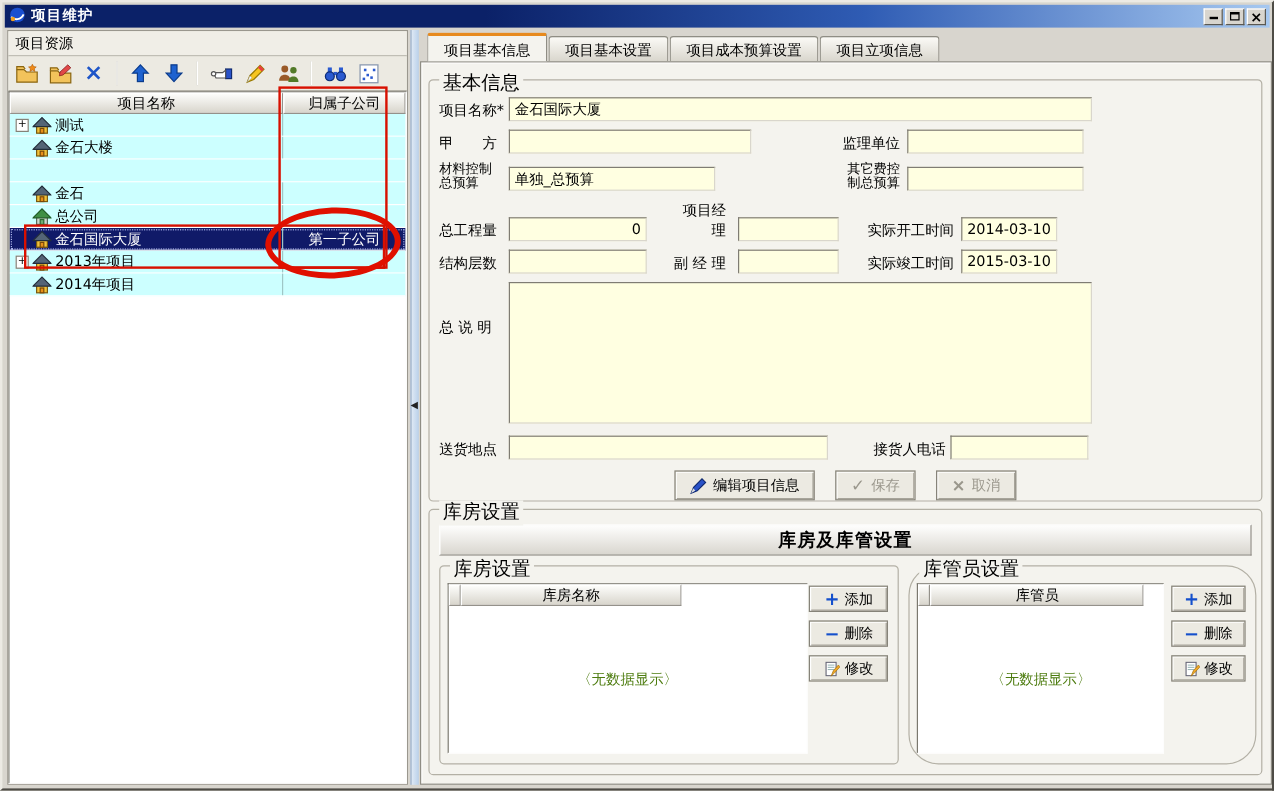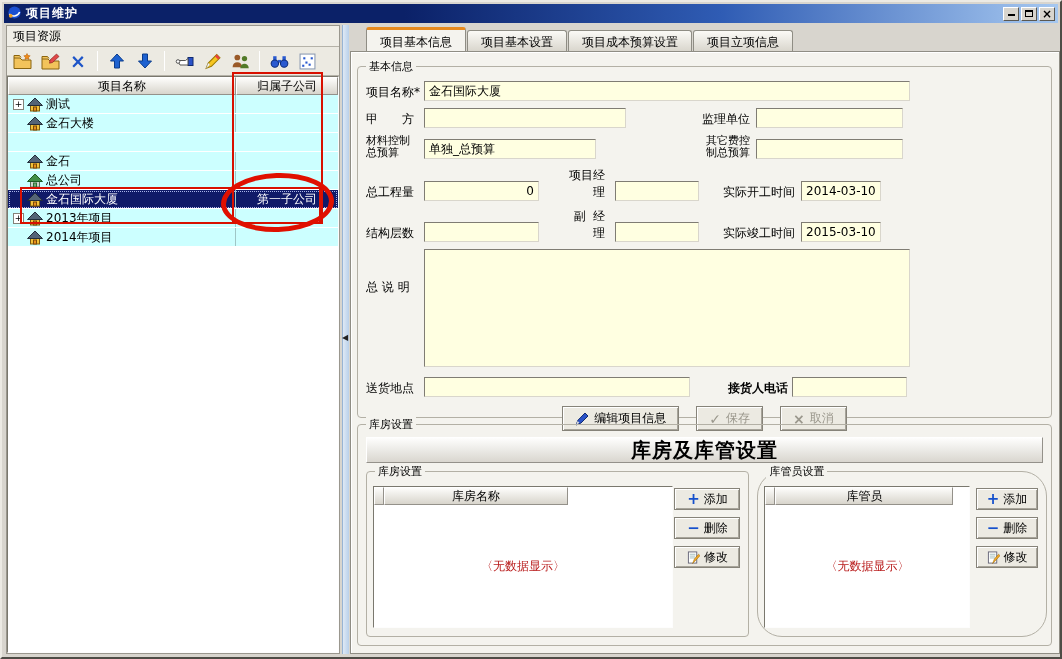--- a/index.html
+++ b/index.html
@@ -56,31 +56,31 @@
   .anno-rect { border:2px solid #d81000; }
   .anno-ellipse { border:5px solid #e01000; border-radius:50%; transform:rotate(-2deg); }
 
   
   .splitter { position:absolute; left:340px; top:23px; width:7px; height:629px;
               background:linear-gradient(90deg,#dfe9f5,#b9d0ea); border-left:1px solid #98b4d4; }
   .splitter .arr { position:absolute; top:308px; left:-1px; font-size:8px; color:#222; }
 
   
   .right-panel { position:absolute; left:348px; top:25px; width:710px; height:627px; }
-  .tabs { display:flex; height:24px; align-items:flex-end; gap:1px; padding-left:16px; }
+  .tabs { display:flex; height:24px; align-items:flex-end; gap:1px; padding-left:6px; }
   .tab { padding:3px 13px 4px; background:linear-gradient(#fbfaf6,#d9d6cd);
          border:1px solid #8f8d84; border-bottom:none; border-radius:3px 3px 0 0; height:21px; }
   .tab.active { background:#f4f3ee; border-top:3px solid #e78a1e; height:24px; padding-top:4px;
                 position:relative; z-index:2; font-weight:normal; }
   .tab-page { position:absolute; left:0; top:24px; right:0; bottom:0; background:#f4f3ee;
               border:1px solid #8f8d84; box-shadow:inset 1px 1px 0 #fff; }
 
   
   .groupbox { position:absolute; border:1px solid #b3b0a5; border-radius:4px; }
-  .gb-title { position:absolute; top:-8px; left:8px; background:#f4f3ee; padding:0 3px; font-size:11px; }
+  .gb-title { position:absolute; top:-8px; left:8px; background:#f4f3ee; padding:0 3px; font-size:16px; }
   .gb-info { left:6px; top:14px; width:695px; height:352px; padding:14px 6px 4px 6px; }
   .gb-wh   { left:6px; top:372px; width:695px; height:222px; padding:12px 4px 4px 4px; }
 
   
   .frow { display:flex; align-items:flex-end; margin:0 0 7px 0; }
   .flab { width:60px; flex:0 0 60px; padding-left:2px; }
   .flab2 { white-space:pre-line; font-size:11px; line-height:1.1; }
   .rlab { text-align:right; }
   .inp { height:20px; background:#ffffe1; border:1px solid #7f7c73; border-right-color:#d9d6cc;
          border-bottom-color:#d9d6cc; padding:2px 4px; font-size:12px;
@@ -96,36 +96,36 @@
           display:flex; align-items:center; gap:5px; font-size:12px;
           font-family:"DejaVu Sans","Liberation Sans",sans-serif; }
   .pbtn.disabled { color:#9a978c; }
   .pbtn .gly { font-weight:bold; }
   .gly-grey { color:#9a978c; font-size:14px; }
 
   
   .banner { margin:0 4px; height:26px; background:linear-gradient(#fefefd,#d9d6cf);
             border:1px solid; border-color:#fff #94918a #94918a #fff;
             display:flex; align-items:center; justify-content:center;
-            font-weight:bold; font-size:20px; letter-spacing:1px; }
+            font-weight:bold; font-size:15px; letter-spacing:1px; }
   .sub-row { display:flex; gap:8px; margin:8px 0 0 4px; }
   .subgroup { position:relative; border:1px solid #b3b0a5; border-radius:4px; height:166px;
               padding:14px 6px 6px 6px; }
   .subgroup .gb-title { background:#f4f3ee; }
   .sg-left { width:384px; } .sg-right { width:290px;border-radius:25px; }
   .dtable { background:#fff; border:1px solid; border-color:#7a786e #fdfdfd #fdfdfd #7a786e;
             height:142px; display:flex; flex-direction:column; }
   .dt-left { width:300px; } .dt-right { width:206px; }
   .dt-head { display:flex; height:18px; flex:0 0 18px; }
   .dt-sel { width:10px; background:linear-gradient(#fdfdfb,#d8d5cc); border:1px solid;
             border-color:#fff #94918a #94918a #fff; }
   .dt-col { background:linear-gradient(#fdfdfb,#d8d5cc); border:1px solid;
             border-color:#fff #94918a #94918a #fff; flex:1; text-align:center; line-height:16px; }
   .dt-gap-l { width:104px; background:#fff; } .dt-gap-r { width:16px; background:#fff; }
-  .dt-empty { flex:1; display:flex; align-items:center; justify-content:center; color:#b91c1c; }
+  .dt-empty { flex:1; display:flex; align-items:center; justify-content:center; color:#4d7c0f; }
   .sg-btns { position:absolute; top:16px; display:flex; flex-direction:column; gap:7px; }
   .sg-left .sg-btns { right:8px; width:66px; }
   .sg-right .sg-btns { right:8px; width:62px; }
   .sbtn { height:22px; background:#eceae2; border:1px solid #868379;
           box-shadow:inset 1px 1px 0 #fff, inset -1px -1px 0 #a7a49a;
           display:flex; align-items:center; justify-content:center; gap:4px; font-size:12px;
           font-family:"DejaVu Sans","Liberation Sans",sans-serif; }
   .pm { color:#1550cc; font-weight:bold; font-size:15px; line-height:12px; }
 </style>
 </head>
@@ -379,35 +379,35 @@
           <input class="inp w115 num" value="0" style="">
           <span class="flab rlab" style="width:48px; flex:0 0 48px; margin-left:18px;">项目经理</span>
           <input class="inp w84" style="margin-left: 10px;" value="">
           <span class="flab rlab" style="width:76px; flex:0 0 76px; margin-left:20px;">实际开工时间</span>
           <input class="inp w104" style="margin-left: 6px;" value="2014-03-10">
         </div>
 
         <div class="frow">
           <span class="flab">结构层数</span>
           <input class="inp w115" value="" style="">
-          <span class="flab rlab" style="width:48px; flex:0 0 48px; margin-left:18px;font-family:Liberation Mono, monospace;">副 经 理</span>
+          <span class="flab rlab" style="width:48px; flex:0 0 48px; margin-left:18px;">副 经 理</span>
           <input class="inp w84" style="margin-left: 10px;" value="">
           <span class="flab rlab" style="width:76px; flex:0 0 76px; margin-left:20px;">实际竣工时间</span>
           <input class="inp w104" style="margin-left: 6px;" value="2015-03-10">
         </div>
 
         <div class="frow" style="align-items:flex-start;">
           <span class="flab" style="margin-top:30px;">总 说 明</span>
           <textarea class="inp w486" style=""></textarea>
         </div>
 
         <div class="frow" style="margin-top:10px;">
           <span class="flab">送货地点</span>
           <input class="inp w266" value="" style="">
-          <span class="flab rlab" style="width:78px; flex:0 0 78px; margin-left:20px;font-weight:bold;">接货人电话</span>
+          <span class="flab rlab" style="width:78px; flex:0 0 78px; margin-left:20px;">接货人电话</span>
           <input class="inp w115" style="margin-left: 4px;" value="">
         </div>
 
         <div class="btn-row">
           <button class="pbtn">
             <svg width="14" height="14" viewBox="0 0 14 14">
                 <polygon points="1,13 3,8.2 10,1 13,4 6,11" fill="#2a52c8" stroke="#102a70"></polygon>
                 <polygon points="1,13 2.6,8.9 4.4,10.7" fill="#ddd"></polygon>
               </svg>
             <span>编辑项目信息</span>

